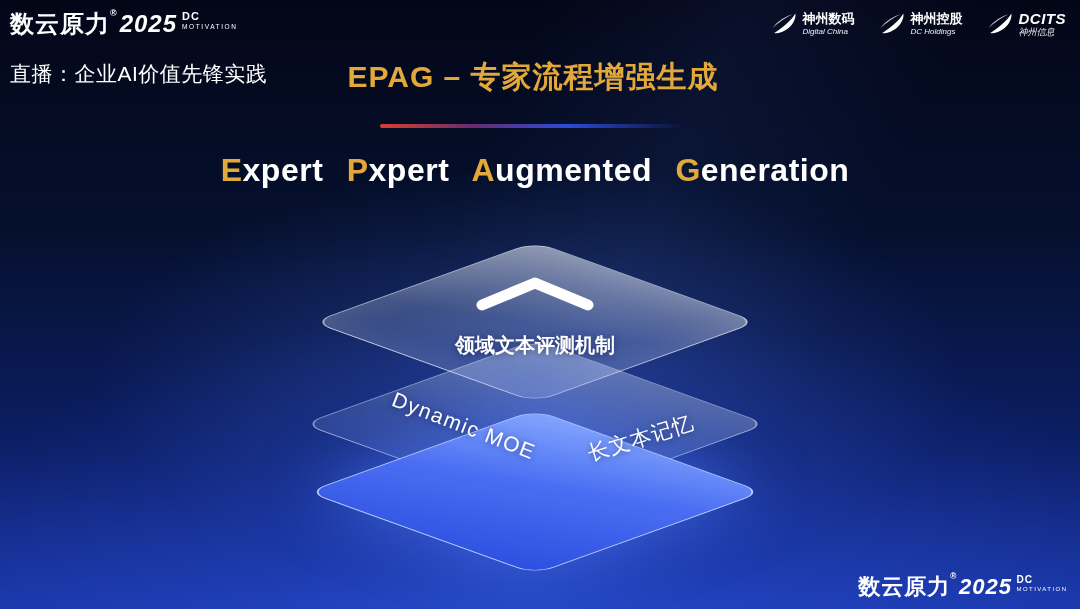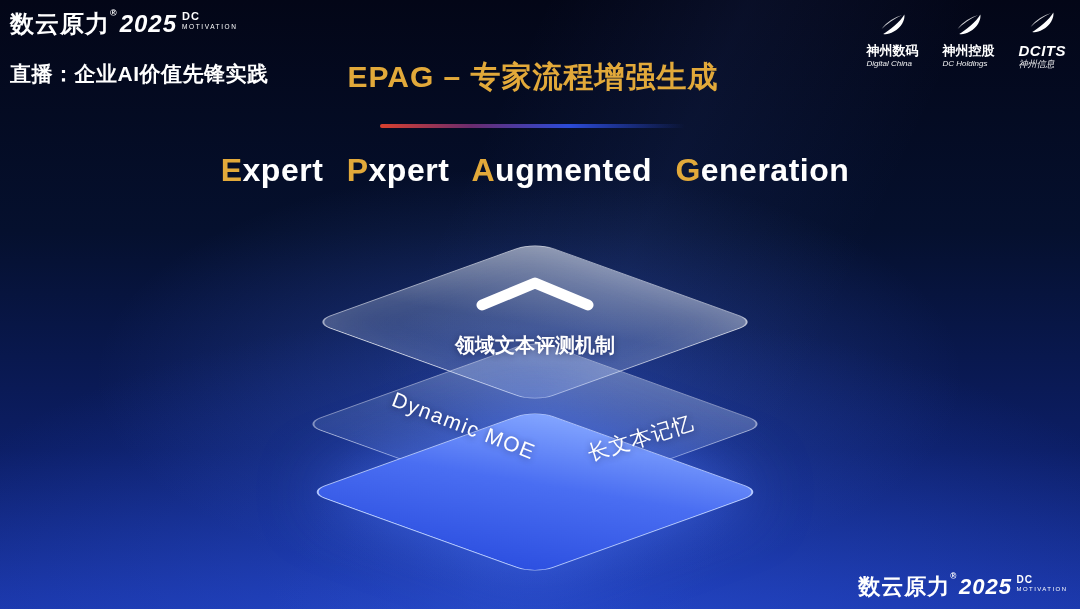--- a/index.html
+++ b/index.html
@@ -19,29 +19,29 @@
   .brand-main { font-size:24px; font-weight:bold; letter-spacing:1px; white-space:nowrap; }
   .brand-main sup { font-size:9px; vertical-align:top; }
   .brand-year { font-style:italic; margin-left:2px; }
   .brand-sub { display:flex; flex-direction:column; line-height:1; padding-top:3px; }
   .brand-sub .dc { font-size:11px; font-weight:bold; letter-spacing:1px; }
   .brand-sub .motiv { font-size:6.5px; letter-spacing:1.6px; margin-top:2px; }
   .brand-top-left { position:absolute; left:10px; top:8px; }
   .brand-bottom-right { position:absolute; right:12px; bottom:8px; transform:scale(0.92); transform-origin:right bottom; }
 
   
-  .live-label { position:absolute; left:10px; top:60px; font-size:21px; font-weight:bold; letter-spacing:0.5px; }
+  .live-label { position:absolute; left:10px; top:60px; font-size:21px; font-weight:normal; letter-spacing:0.5px; }
   .page-title { position:absolute; left:calc(50% - 7px); top:57px; transform:translateX(-50%);
     font-size:30px; font-weight:bold; color:#e2a93a; letter-spacing:1px; white-space:nowrap; }
   .divider-line { position:absolute; left:calc(50% - 160px); top:124px; width:305px; height:4px; border-radius:2px;
     background:linear-gradient(90deg, #d8402e 0%, #6a2b6e 30%, #2b4bd8 62%, rgba(43,75,216,0) 100%); }
 
   
   .partner-logos { position:absolute; right:14px; top:10px; display:flex; align-items:center; gap:24px; }
-  .partner { display:flex; align-items:center; gap:6px;flex-direction:column; }
+  .partner { display:flex; align-items:center; gap:6px; }
   .partner svg { width:26px; height:26px; flex:0 0 auto; }
   .partner-text { display:flex; flex-direction:column; line-height:1.15; }
   .partner-name { font-size:13px; font-weight:bold; white-space:nowrap; }
   .partner-sub { font-size:8px; opacity:0.95; white-space:nowrap;font-style:italic; }
   .partner.dcits .partner-name { font-style:italic; font-size:15px; letter-spacing:0.5px;text-align:right; }
   .partner.dcits .partner-sub { font-size:9px; }
 
   
   .english-title { position:absolute; left:calc(50% - 5px); top:152px; transform:translateX(-50%);
     font-size:32px; font-weight:bold; white-space:nowrap; letter-spacing:0.5px; }

